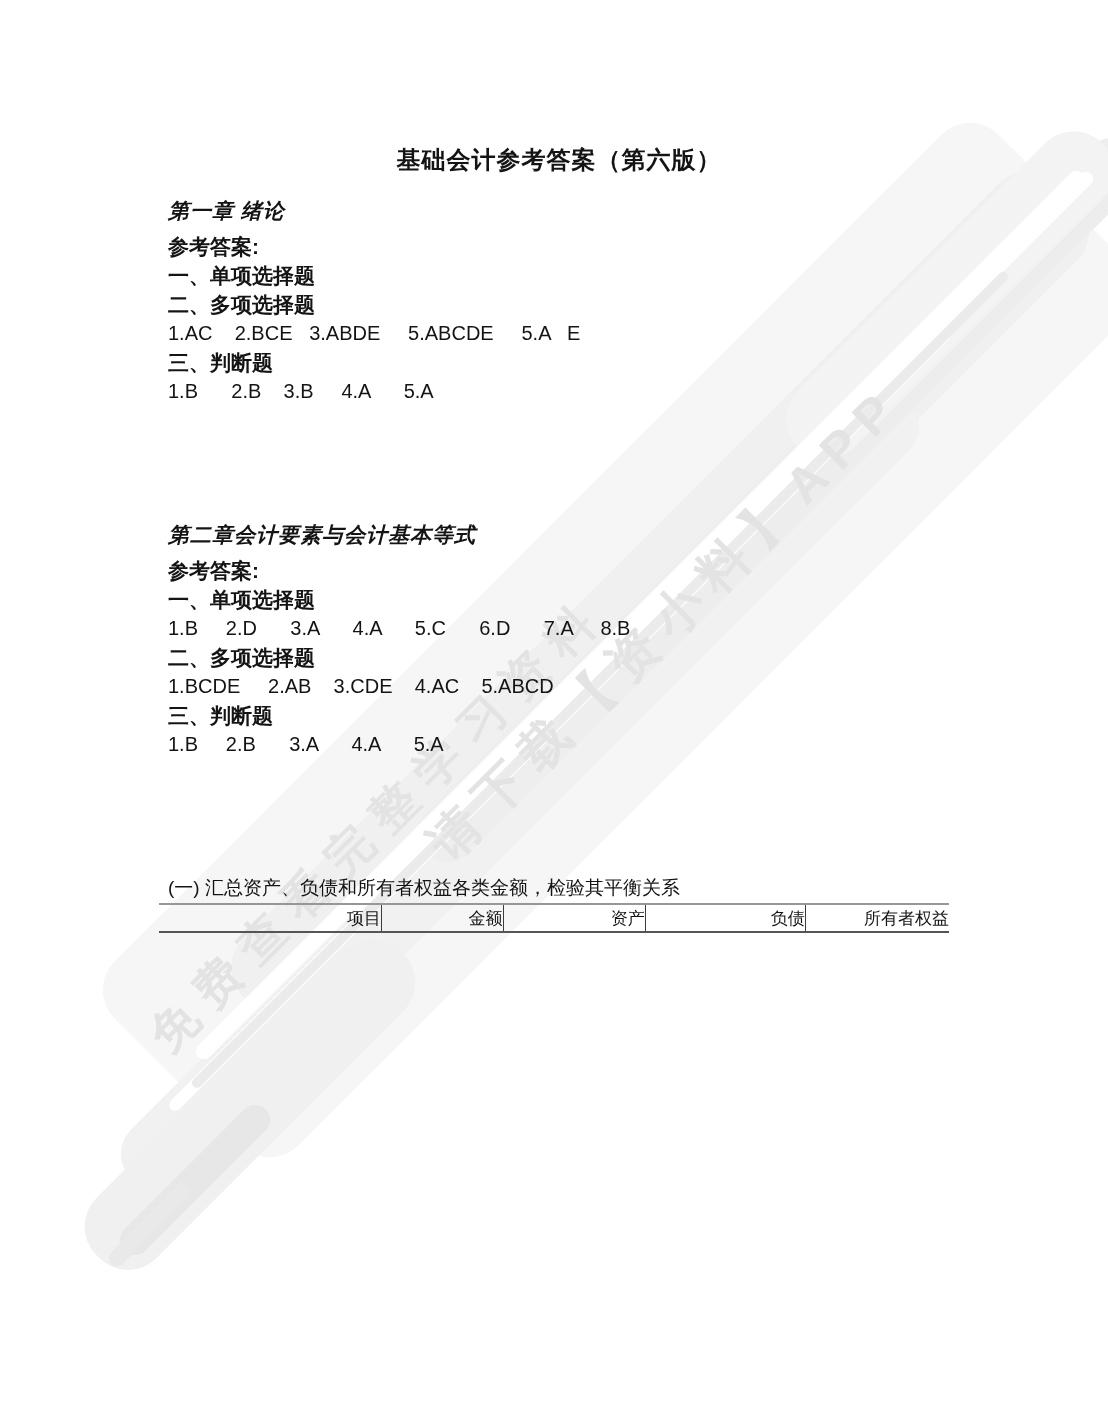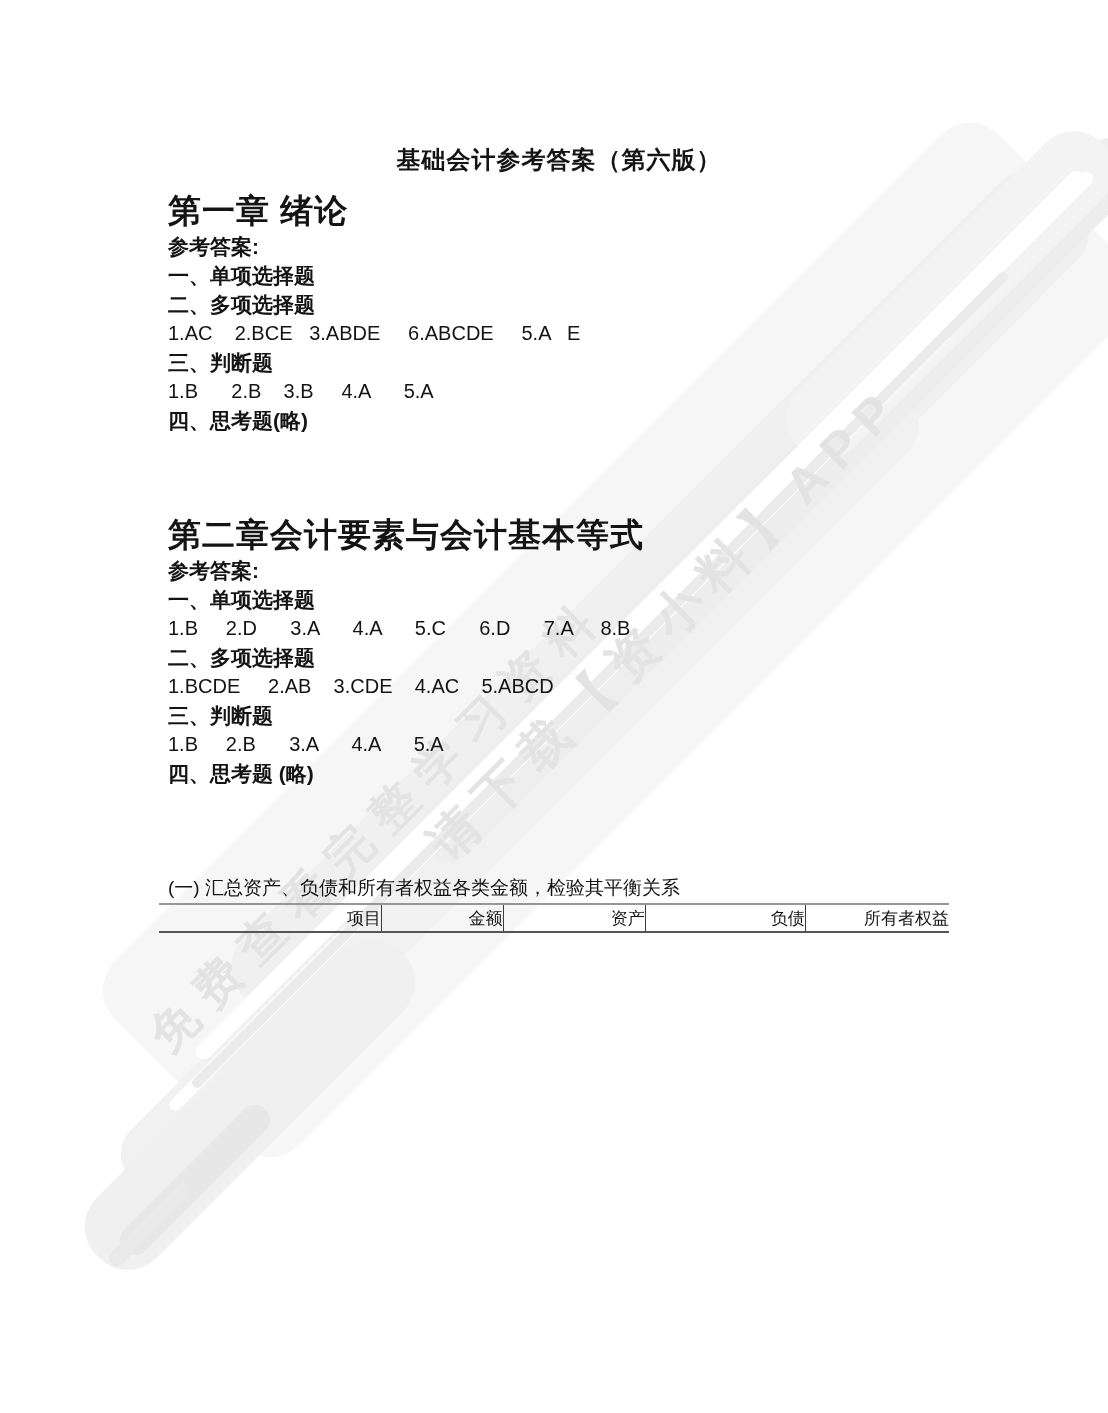--- a/index.html
+++ b/index.html
@@ -48,23 +48,24 @@
     text-align: center;
     font-size: 24px; font-weight: 700;
     letter-spacing: 1px;
   }
 
   .chapter { position: absolute; left: 168px; width: 800px; }
   .chapter-1 { top: 192px; }
   .chapter-2 { top: 516px; }
 
   .ch-heading {
-    font-size: 33px; font-weight: 700;
+    font-size: 21px; font-weight: 700;
     line-height: 38px; margin-bottom: 2px;
     letter-spacing: 1px;
+    font-style: italic;
   }
   .line { line-height: 29px; }
   .sec-label { font-size: 21px; font-weight: 700; }
   .answers { font-size: 20px; white-space: pre; }
 
   .biz-caption {
     position: absolute; left: 168px; top: 876px;
     font-size: 19px; line-height: 24px;
   }
 
@@ -111,36 +112,34 @@
 
 <div class="content">
 
   <div class="doc-title">基础会计参考答案（第六版）</div>
 
   <div class="chapter chapter-1">
     <div class="ch-heading">第一章 绪论</div>
     <div class="line sec-label">参考答案:</div>
     <div class="line sec-label">一、单项选择题</div>
     <div class="line sec-label">二、多项选择题</div>
-    <div class="line answers">1.AC    2.BCE   3.ABDE     6.ABCDE     5.A   E</div>
+    <div class="line answers">1.AC    2.BCE   3.ABDE     5.ABCDE     5.A   E</div>
     <div class="line sec-label">三、判断题</div>
     <div class="line answers">1.B      2.B    3.B     4.A      5.A</div>
-    <div class="line sec-label">四、思考题(略)</div>
   </div>
 
   <div class="chapter chapter-2">
     <div class="ch-heading">第二章会计要素与会计基本等式</div>
     <div class="line sec-label">参考答案:</div>
     <div class="line sec-label">一、单项选择题</div>
     <div class="line answers">1.B     2.D      3.A      4.A      5.C      6.D      7.A     8.B</div>
     <div class="line sec-label">二、多项选择题</div>
     <div class="line answers">1.BCDE     2.AB    3.CDE    4.AC    5.ABCD</div>
     <div class="line sec-label">三、判断题</div>
     <div class="line answers">1.B     2.B      3.A      4.A      5.A</div>
-    <div class="line sec-label">四、思考题 (略)</div>
   </div>
 
   <div class="biz-caption">(一) 汇总资产、负债和所有者权益各类金额，检验其平衡关系</div>
 
   <table class="ans-table">
     <tbody>
         <tr>
       <th class="col-0">项目</th>
       <th class="col-1">金额</th>
       <th class="col-2">资产</th>

